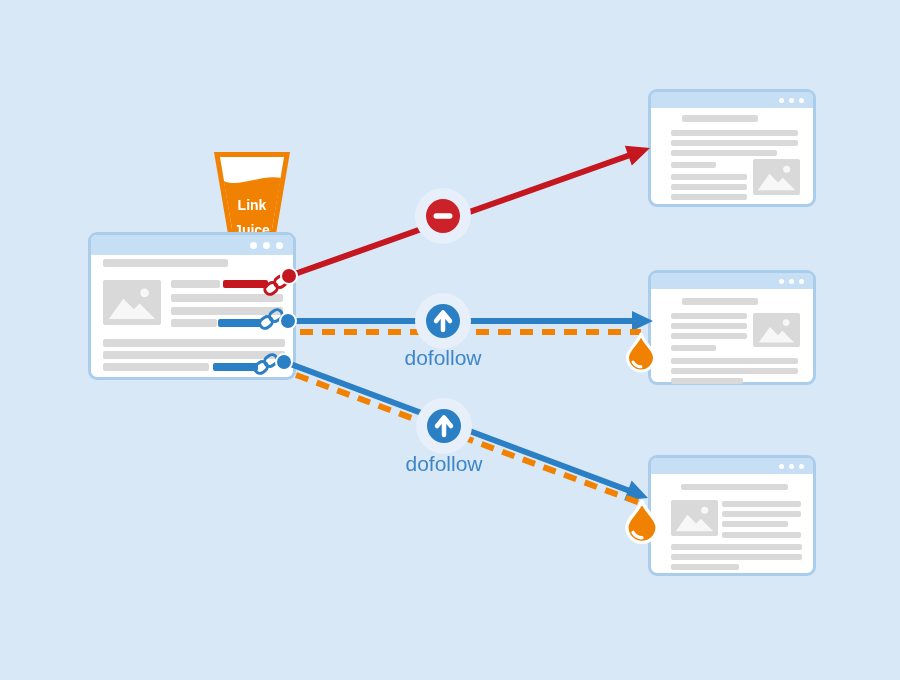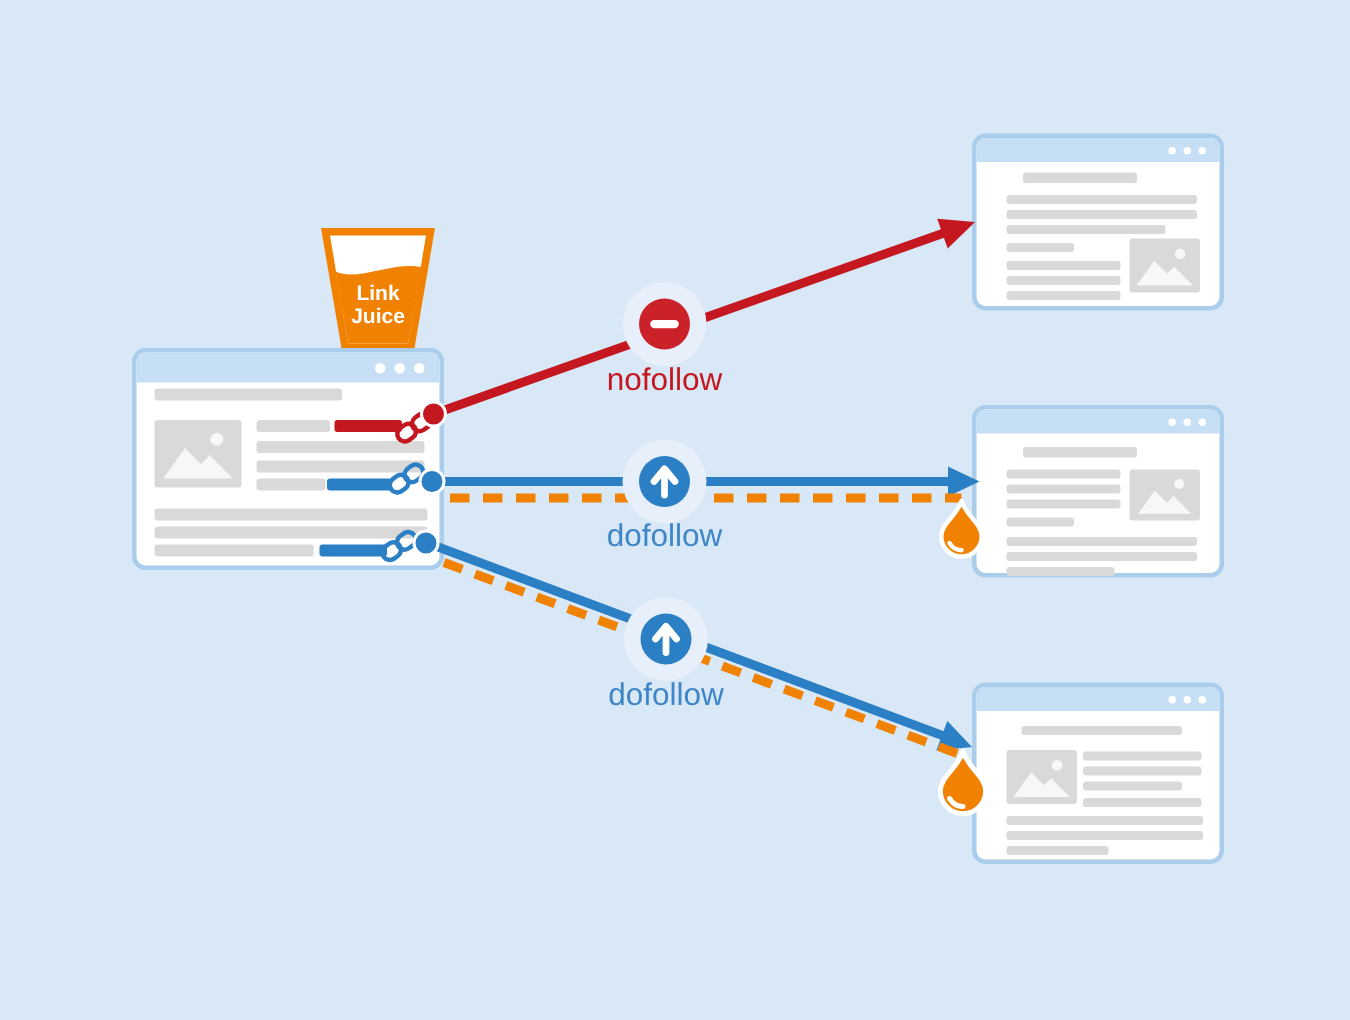--- a/index.html
+++ b/index.html
@@ -31,21 +31,21 @@
   .imgph svg{display:block;width:100%;height:100%;}
   .mt{fill:var(--placeholder-glyph,#f7f7f7);}
   
   .cup{position:absolute;left:210px;top:150px;width:84px;height:86px;z-index:2;}
   .cup-fill{fill:var(--orange,#f18101);}
   .cup-empty{fill:#fff;}
   .cup-label{
     position:absolute;left:214px;top:188px;width:76px;z-index:2;
     text-align:center;color:#fff;font-weight:bold;font-size:14px;line-height:15px;
   }
-  .cup-label span{display:block;}
+  .cup-label span{display:block;margin-top:10px;}
   
   .overlay{position:absolute;left:0;top:0;width:900px;height:680px;z-index:6;pointer-events:none;}
   .ln-red{stroke:var(--red,#c4171f);stroke-width:6;fill:none;}
   .ln-blue{stroke:var(--blue,#2b7fc4);stroke-width:6;fill:none;}
   .ln-orange{stroke:var(--orange,#f18101);stroke-width:6;fill:none;stroke-dasharray:13 9;}
   .ah-red{fill:var(--red,#c4171f);}
   .ah-blue{fill:var(--blue,#2b7fc4);}
   .dot-red{fill:var(--red,#c4171f);stroke:#fff;stroke-width:2;}
   .dot-blue{fill:var(--blue,#2b7fc4);stroke:#fff;stroke-width:2;}
   .chain-red{stroke:var(--red,#c4171f);stroke-width:3;fill:none;}
@@ -161,21 +161,20 @@
     </div>
     <div class="ln" style="left:71px;top:43px;width:79px;height:6px;"></div>
     <div class="ln" style="left:71px;top:53px;width:79px;height:6px;"></div>
     <div class="ln" style="left:71px;top:63px;width:66px;height:6px;"></div>
     <div class="ln" style="left:71px;top:74px;width:79px;height:6px;"></div>
     <div class="ln" style="left:20px;top:86px;width:131px;height:6px;"></div>
     <div class="ln" style="left:20px;top:96px;width:131px;height:6px;"></div>
     <div class="ln" style="left:20px;top:106px;width:68px;height:6px;"></div>
   </div>
 
-  <div class="path-label label-red" style="left:373px;top:242px;">nofollow</div>
   <div class="path-label label-blue" style="left:373px;top:346px;">dofollow</div>
   <div class="path-label label-blue" style="left:374px;top:452px;">dofollow</div>
 
   <svg class="overlay" viewBox="0 0 900 680">
 
     <line class="ln-red" x1="289" y1="276" x2="633" y2="154"></line>
     <polygon class="ah-red" points="650,148 631.8,165.6 624.8,145.8"></polygon>
 
     <line class="ln-blue" x1="289" y1="321" x2="637" y2="321"></line>
     <polygon class="ah-blue" points="653,321 632,311 632,331"></polygon>

